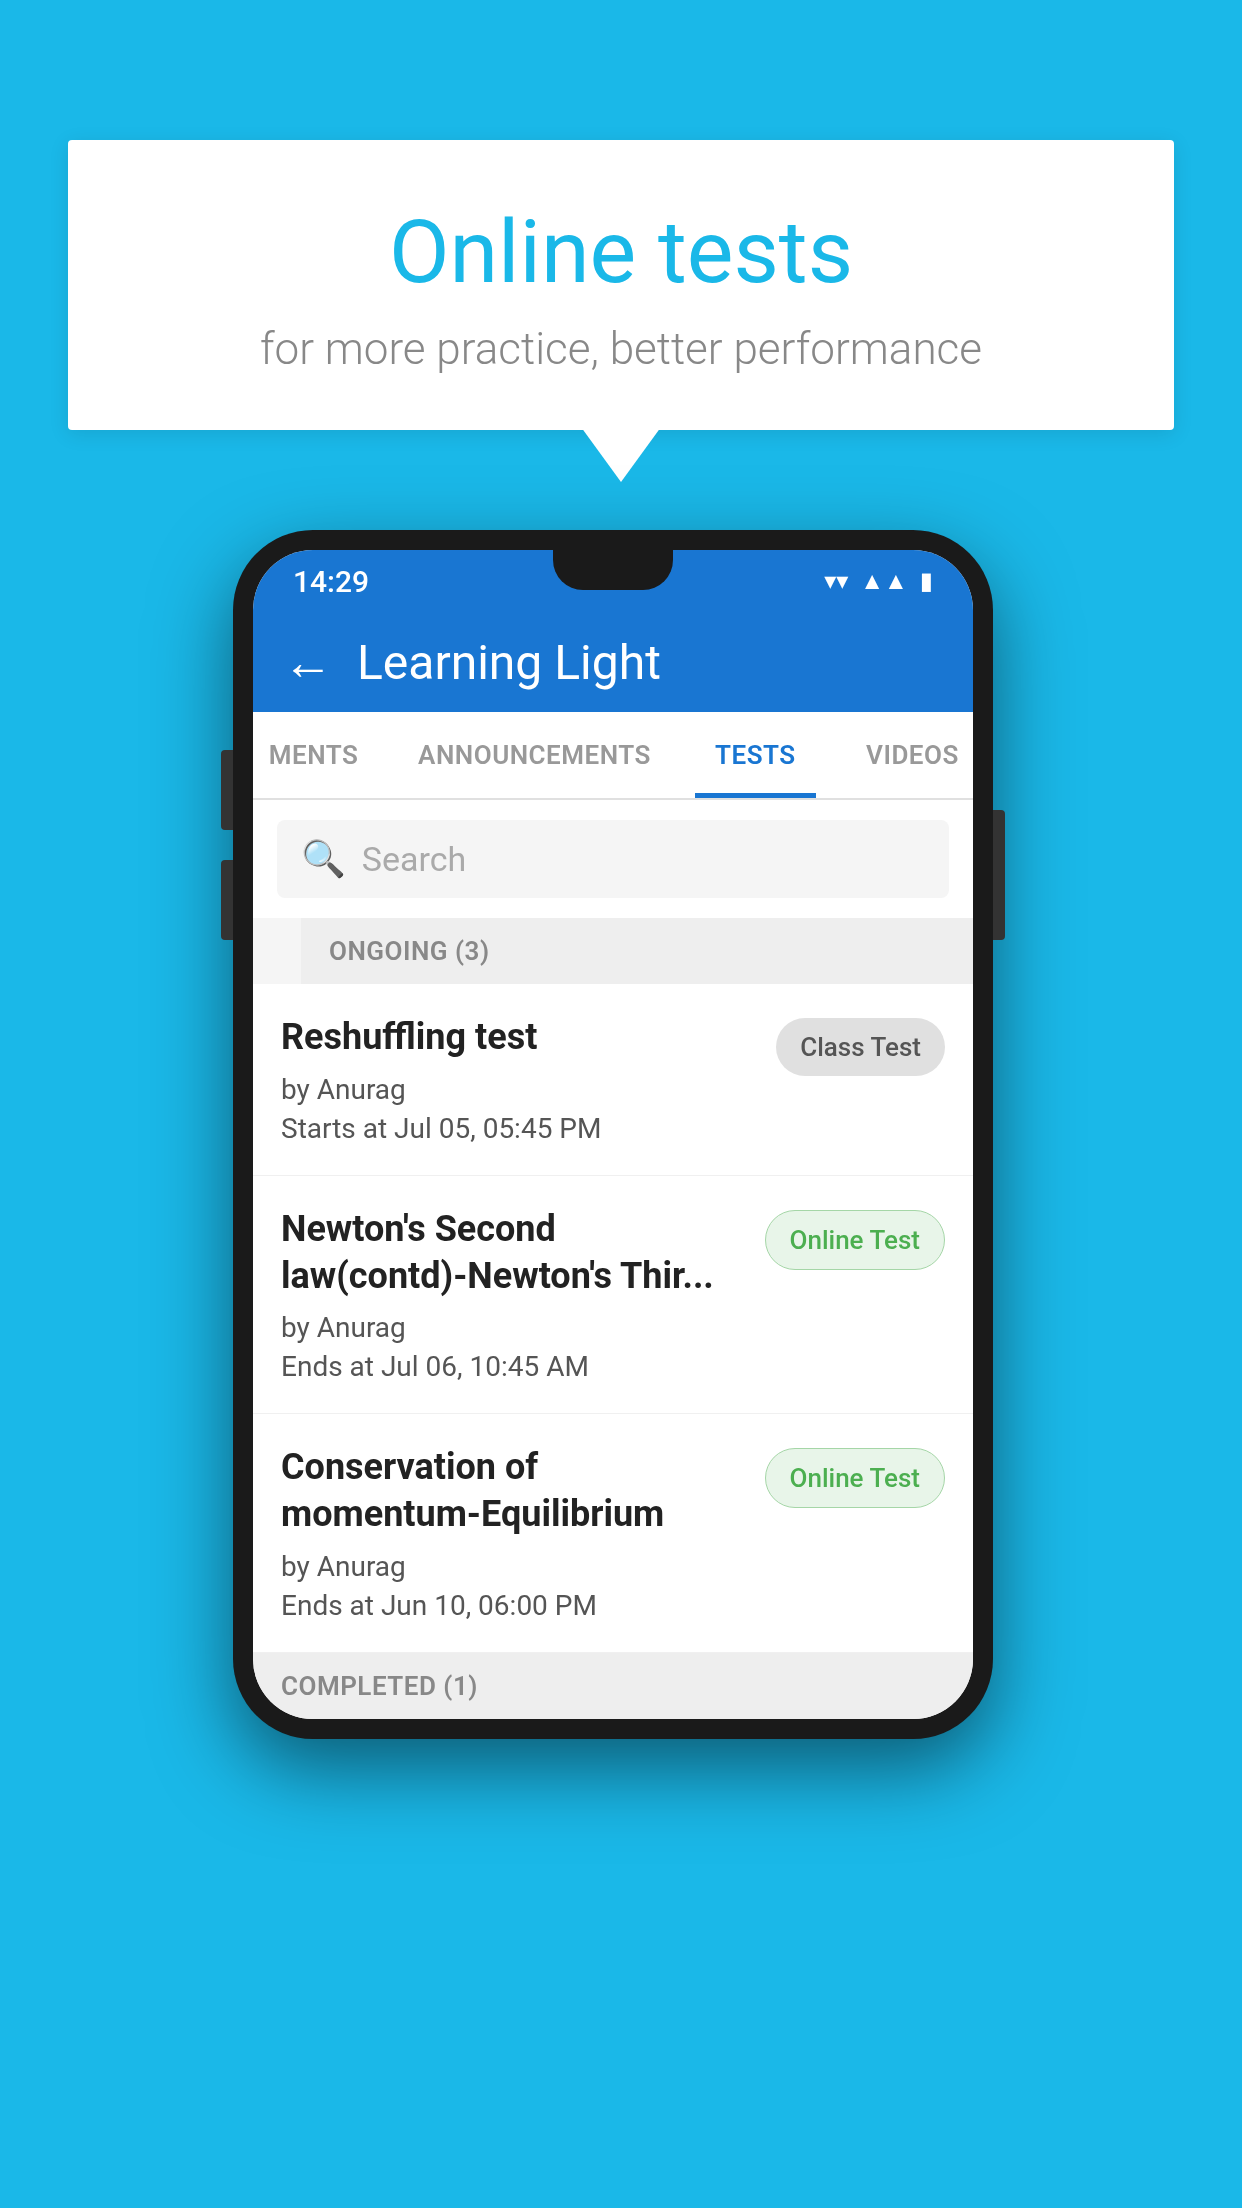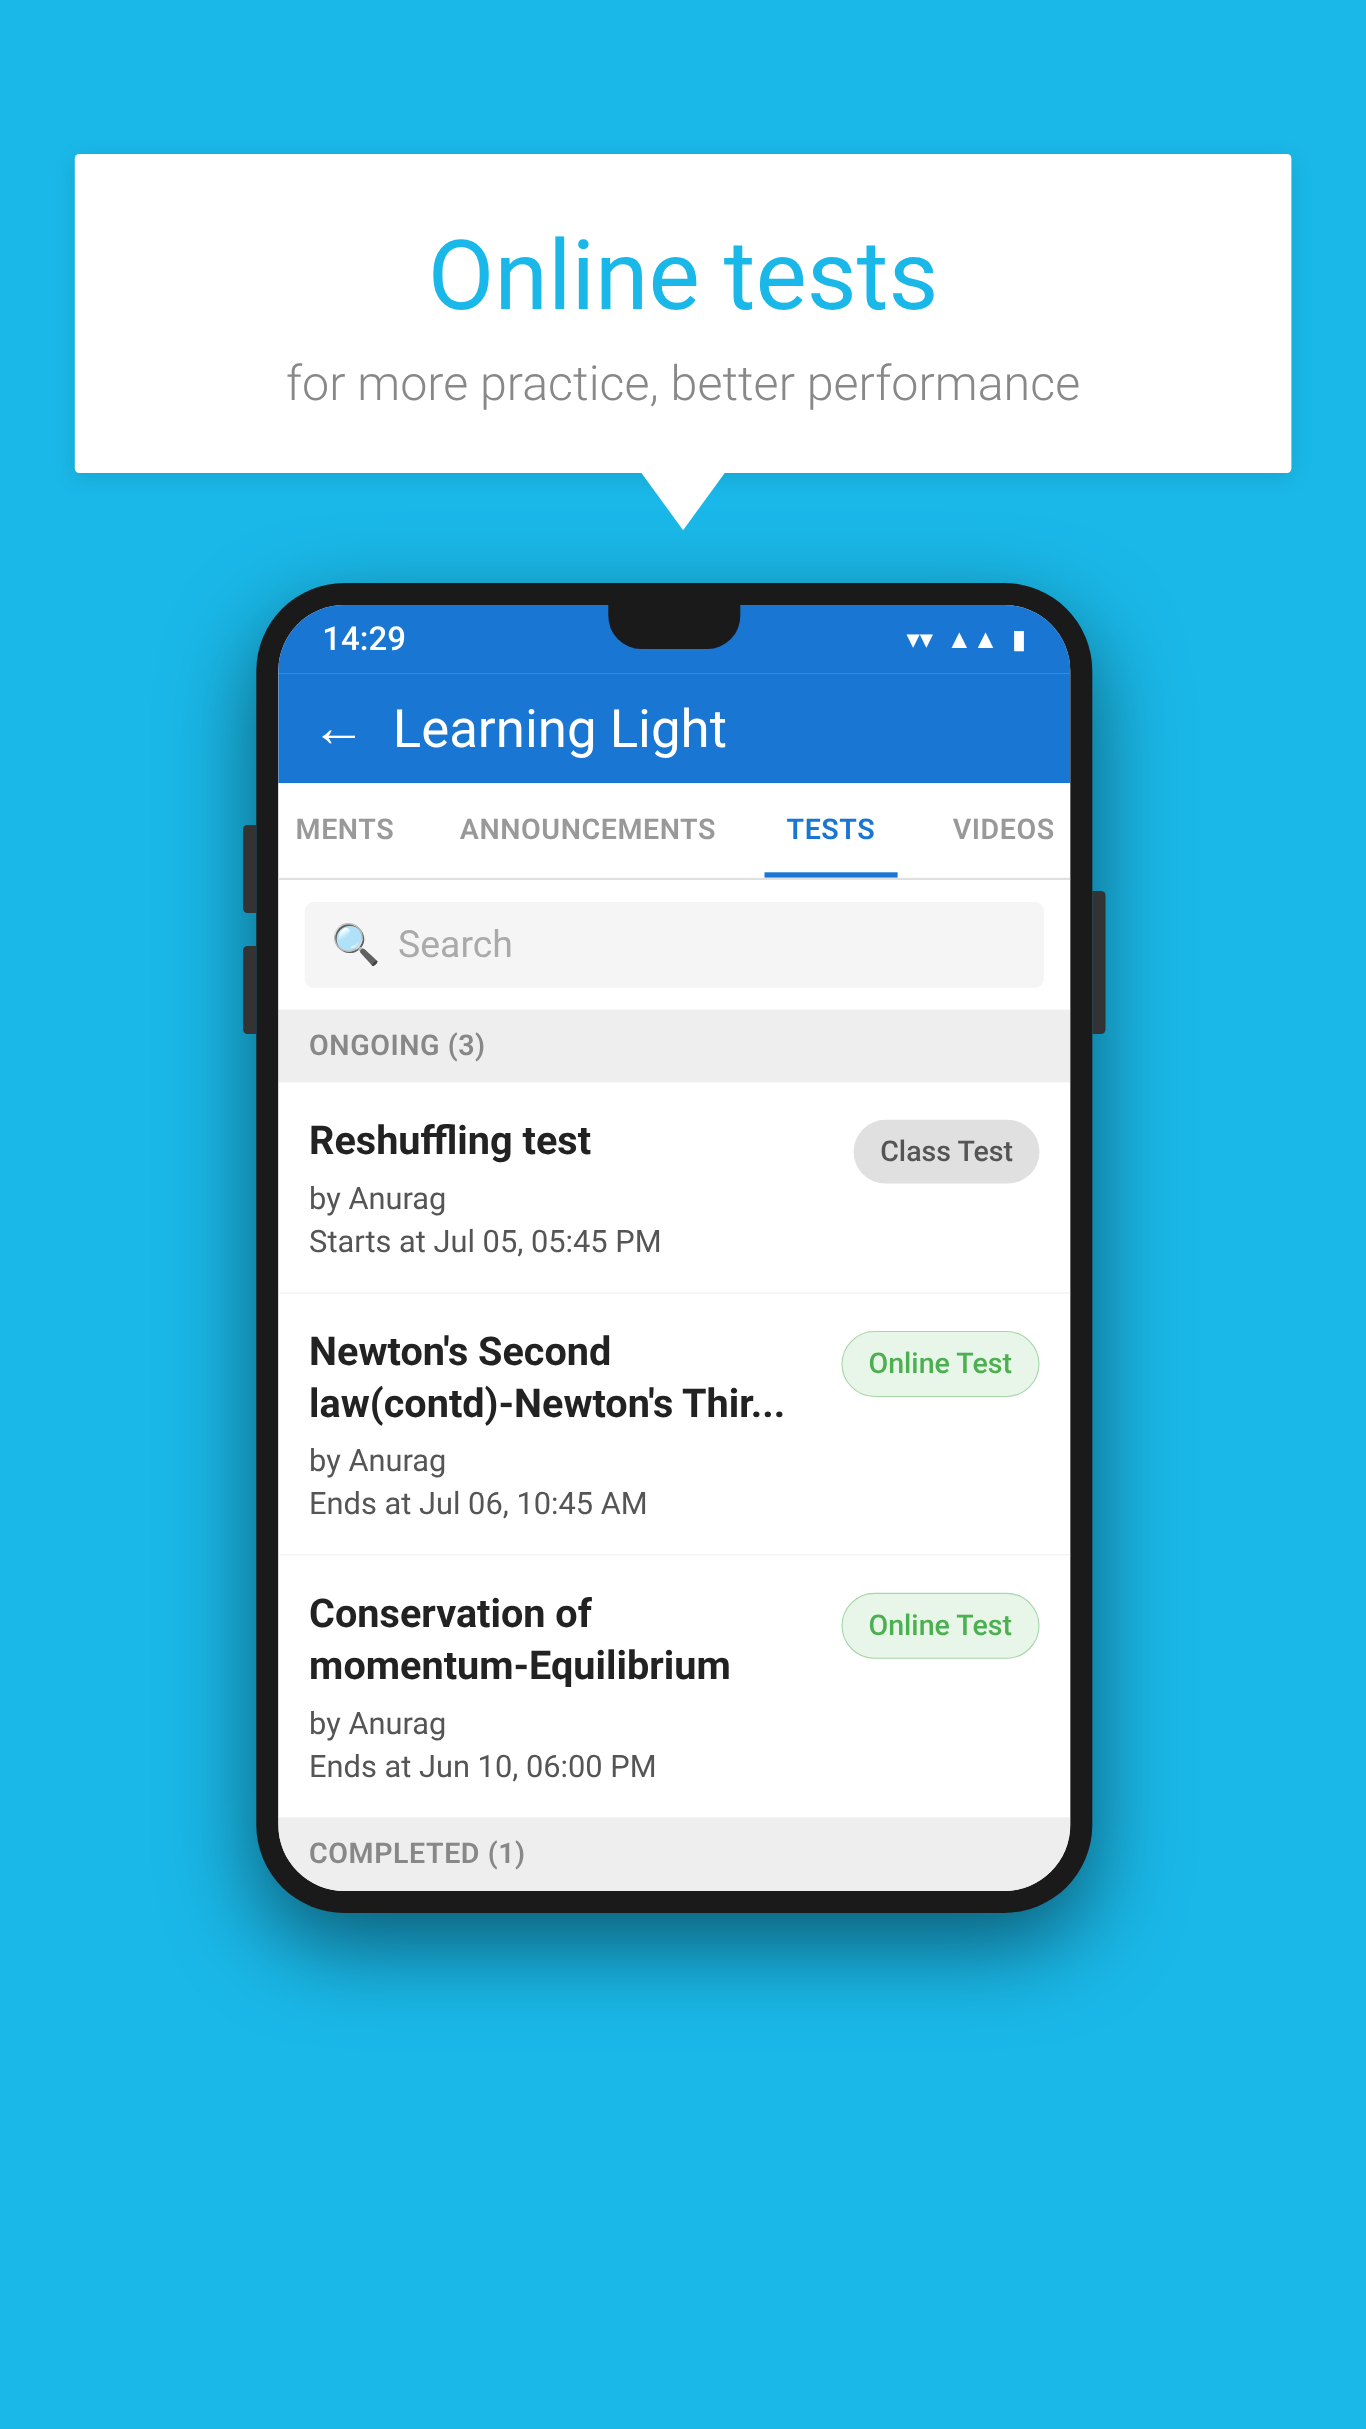--- a/index.html
+++ b/index.html
@@ -196,20 +196,21 @@
     }
 
     
     .section-header {
       background: #eeeeee;
       padding: 18px 28px;
       font-size: 26px;
       color: #888;
       font-weight: 600;
       letter-spacing: 0.5px;
+      margin-left: 48px;
     }
 
     
     .test-list {
       background: white;
     }
 
     .test-item {
       padding: 30px 28px;
       border-bottom: 1px solid #f0f0f0;

